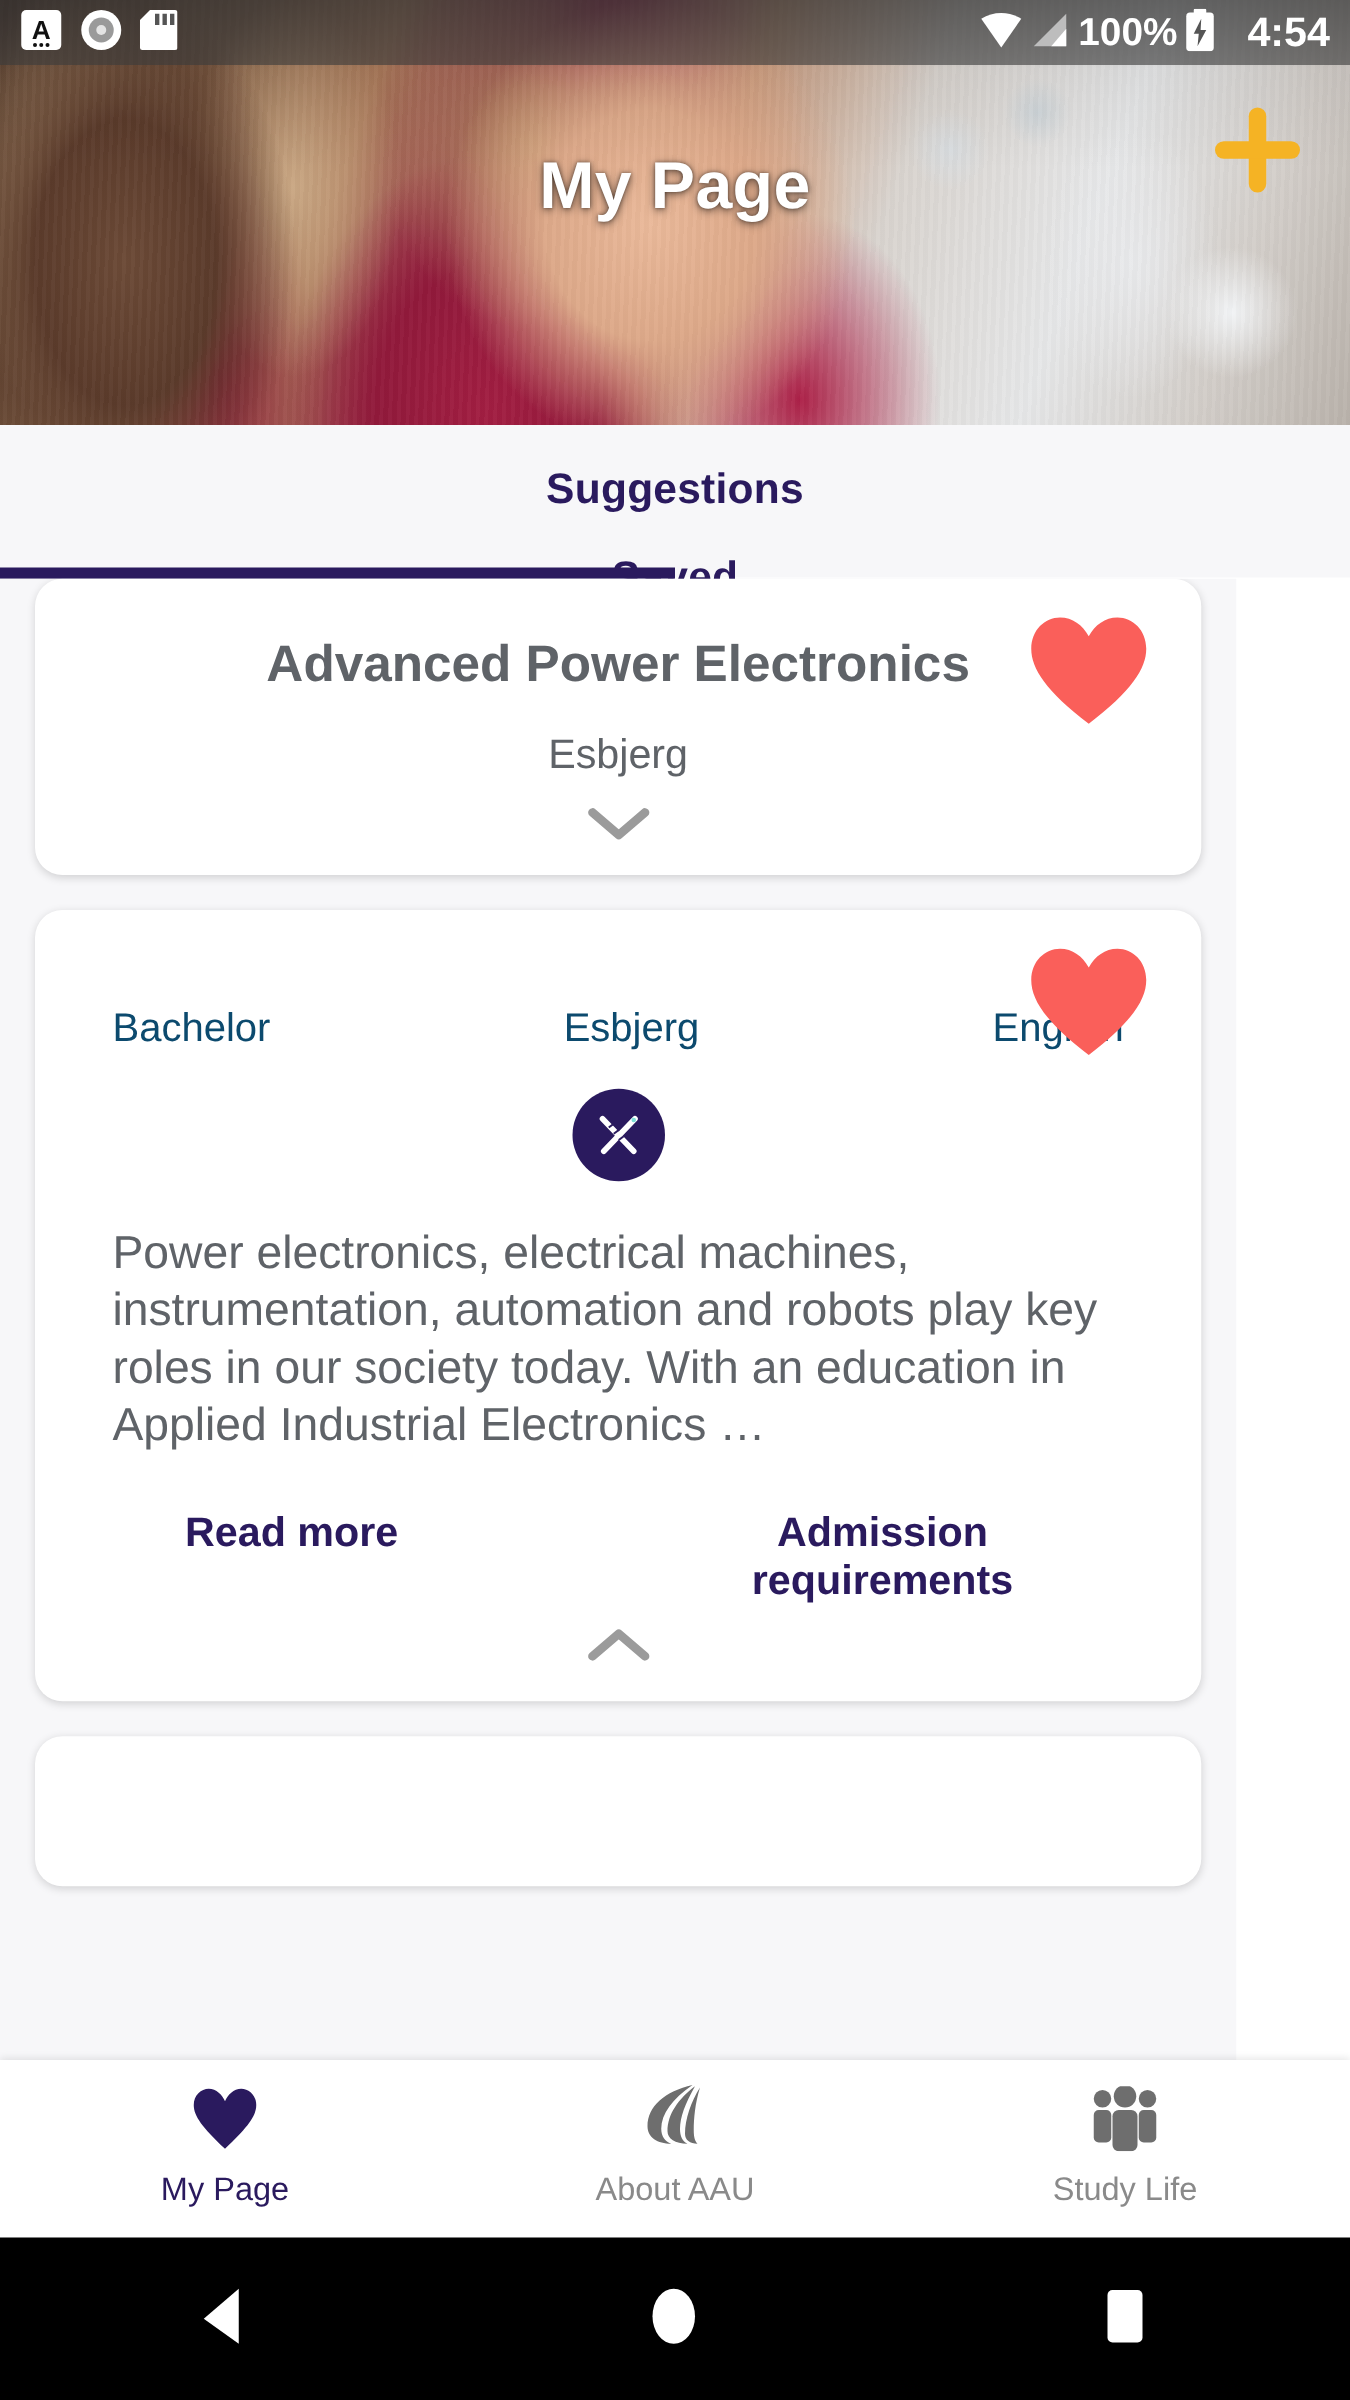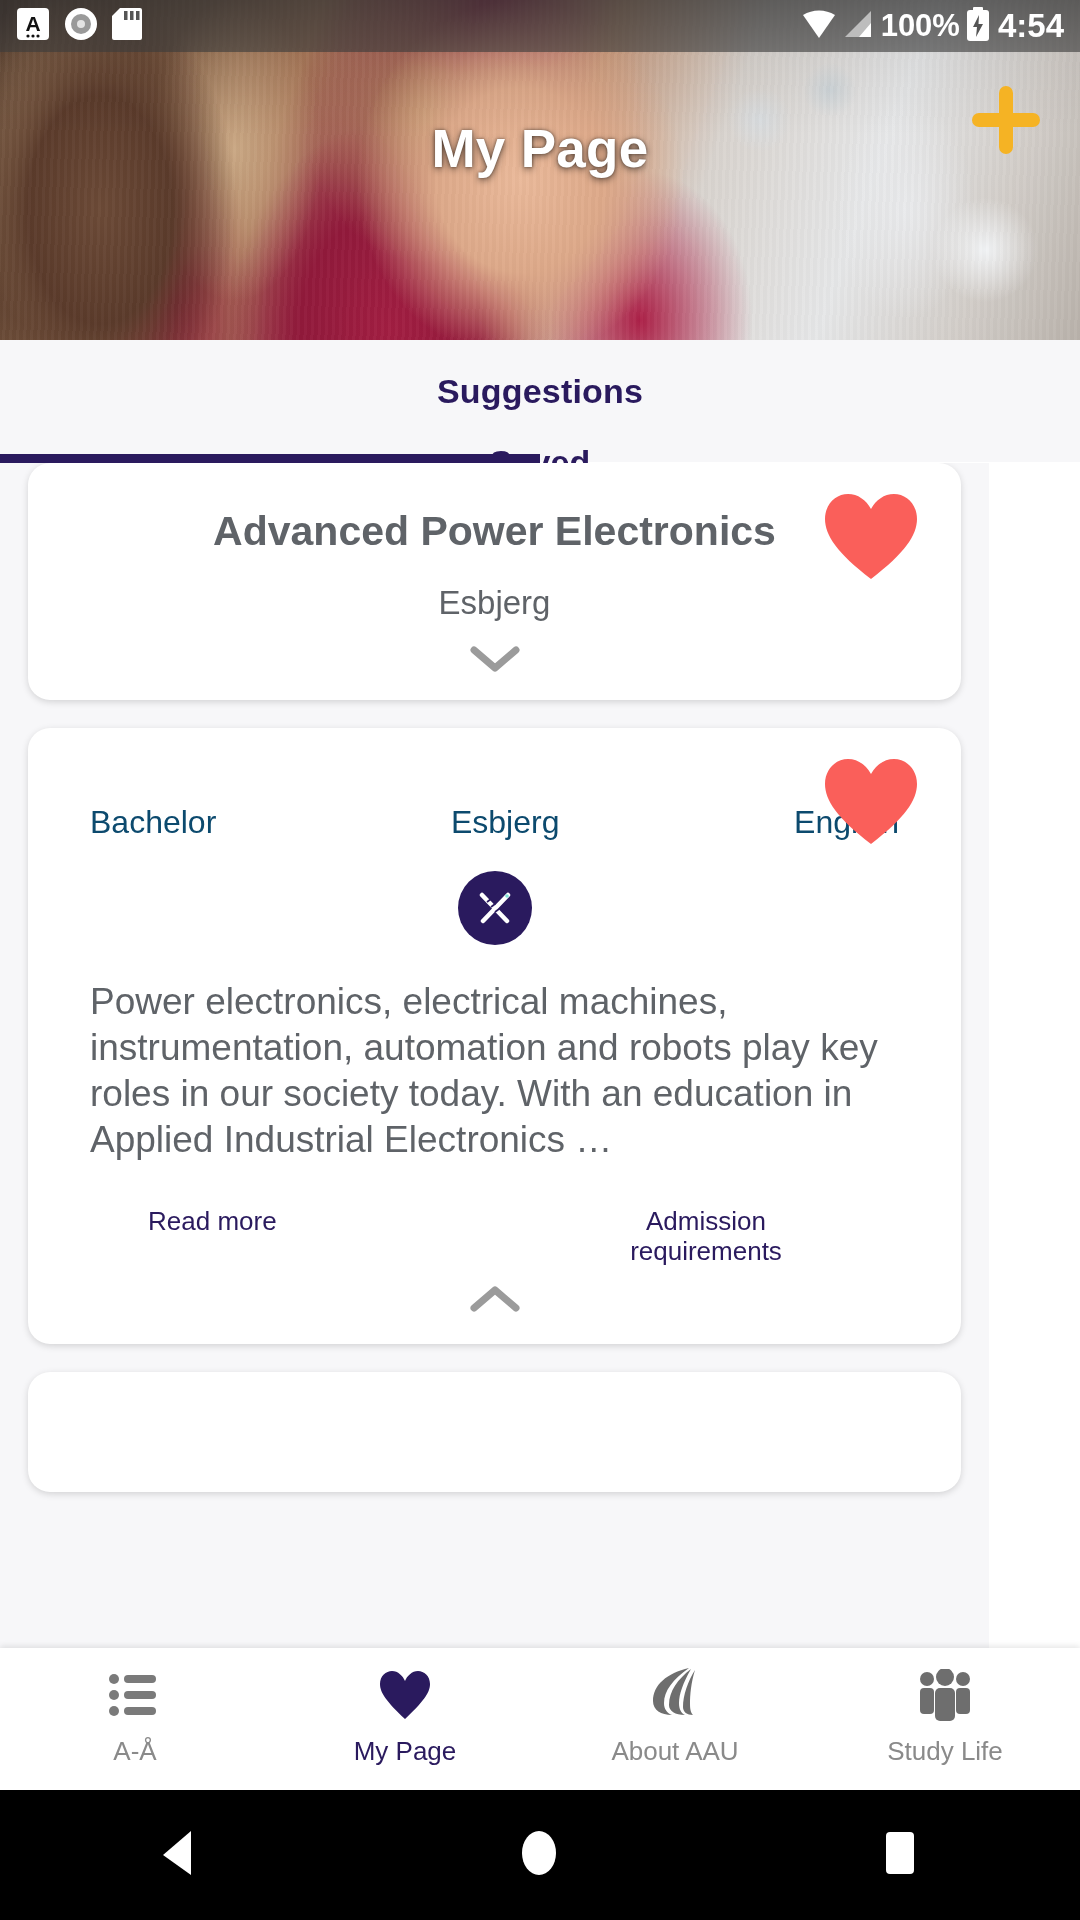--- a/index.html
+++ b/index.html
@@ -57,21 +57,21 @@
   
   .statusbar {
     position:absolute; top:0; left:0; width:1080px; height:52px;
     background:rgba(60,60,60,.62);
     display:flex; align-items:center; padding:0 16px;
     color:#fff;
   }
   .sb-left { display:flex; align-items:center; gap:14px; }
   .sb-right { margin-left:auto; display:flex; align-items:center; gap:6px; }
   .sb-pct { font-size:31px; font-weight:bold; letter-spacing:0; }
-  .sb-time { font-size:33px; font-weight:bold; margin-left:2px; }
+  .sb-time { font-size:33px; font-weight:bold; margin-left:20px; }
 
   
   .tabs {
     position:absolute; top:340px; left:0; width:1080px; height:122px;
     background:#f7f7f9; display:flex;flex-direction:column;
   }
   .tab {
     flex:1; display:flex; align-items:flex-start; justify-content:center;
     padding-top:32px; cursor:pointer;
   }
@@ -119,21 +119,21 @@
     display:flex; align-items:center; justify-content:center;
   }
   .desc {
     margin:34px 62px 0 62px; font-size:37px; line-height:1.24; color:#5f6368;
   }
   .links {
     display:flex; justify-content:space-between; padding:0 120px;
     margin-top:44px; align-items:flex-start;
   }
   .links a {
-    font-size:26px; font-weight:normal; color:#2a1a5e; text-decoration:none;
+    font-size:33px; font-weight:bold; color:#2a1a5e; text-decoration:none;
     text-align:center; line-height:1.15; cursor:pointer;
   }
   .link-right { width:270px; }
   .chev {
     display:flex; justify-content:center; padding:22px 0 26px 0; cursor:pointer;
   }
   .chev-tight { padding:18px 0 30px 0; }
 
   
   .bottomnav {
@@ -297,35 +297,20 @@
         <svg width="52" height="30" viewBox="0 0 52 30">
             <path d="M5 24 L26 6 L47 24" stroke="#9b9b9b" stroke-width="7" fill="none" stroke-linecap="round" stroke-linejoin="round"></path>
           </svg>
       </div>
     </div>
 
     <div class="card" style="height:120px"></div>
   </div>
 
   <div class="bottomnav">
-    <div class="navitem">
-      <div class="navicon">
-        <svg width="54" height="48" viewBox="0 0 54 48" aria-hidden="true">
-          <g fill="#7A7A7A">
-            <circle cx="6" cy="8" r="5"></circle>
-              <rect x="16" y="4" width="32" height="8" rx="4"></rect>
-            <circle cx="6" cy="24" r="5"></circle>
-              <rect x="16" y="20" width="32" height="8" rx="4"></rect>
-            <circle cx="6" cy="40" r="5"></circle>
-              <rect x="16" y="36" width="32" height="8" rx="4"></rect>
-          </g>
-        </svg>
-      </div>
-      <div class="navlabel">A-Å</div>
-    </div>
 
     <div class="navitem active">
       <div class="navicon">
         <svg width="54" height="52" viewBox="0 0 54 52" aria-hidden="true">
           <path d="M27 50 C9 33 2 24 2 15 C2 7 8 2 14 2 C20 2 25 7 27 12 C29 7 34 2 40 2 C46 2 52 7 52 15 C52 24 45 33 27 50 Z" fill="#2A1A5E"></path>
         </svg>
       </div>
       <div class="navlabel">My Page</div>
     </div>
 

